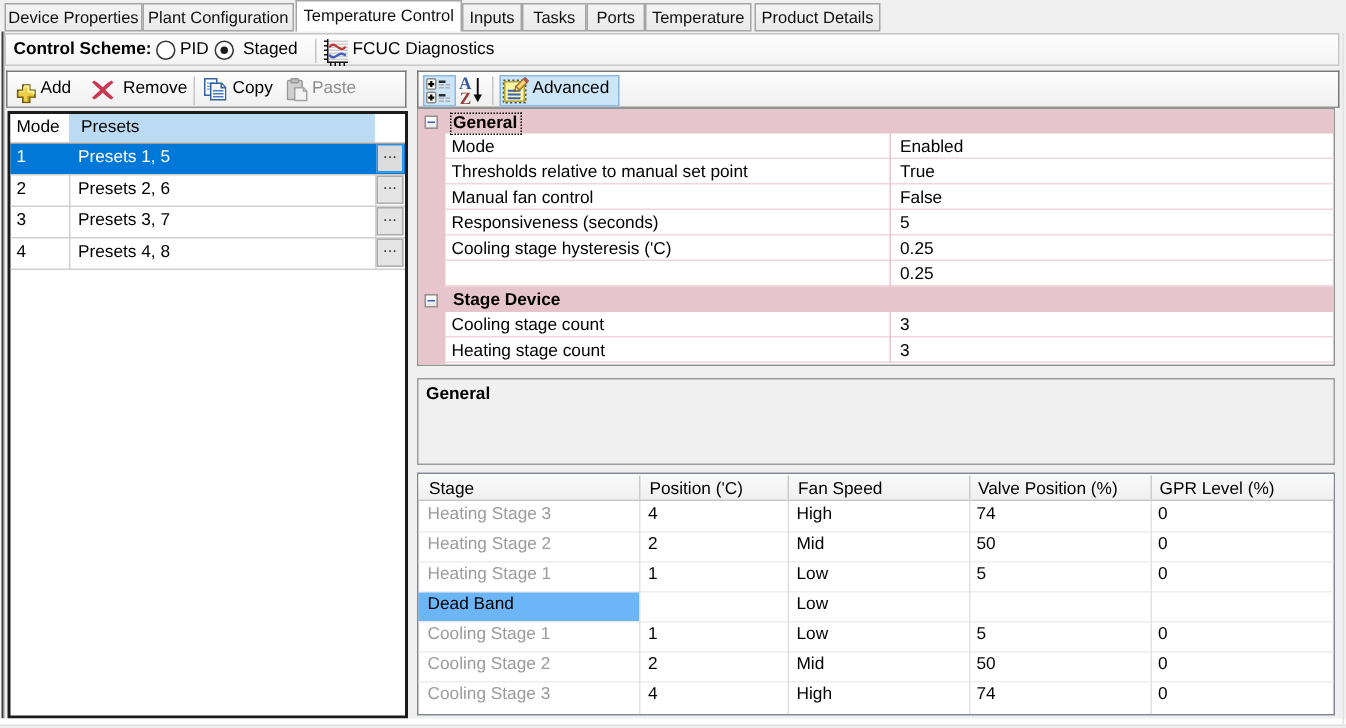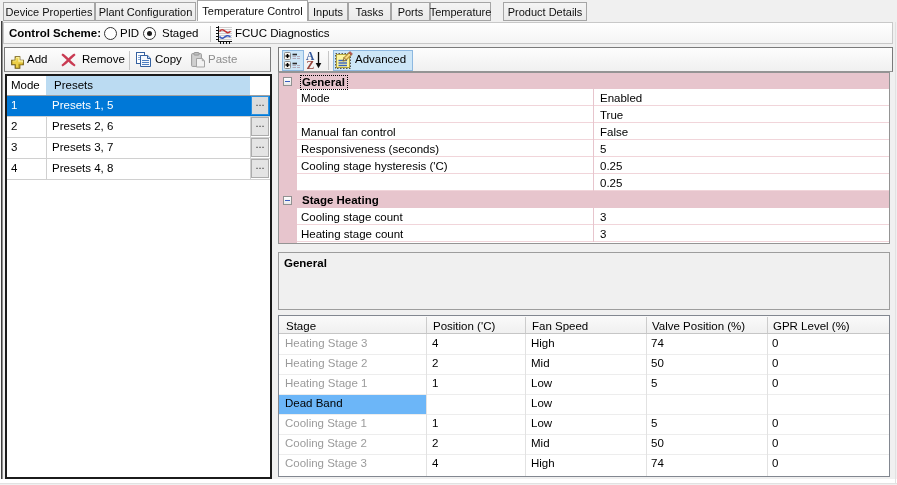--- a/index.html
+++ b/index.html
@@ -56,21 +56,21 @@
 
 <div class="abs" style="left:0;top:21px;width:1px;height:458px;background:#fafafa;"></div>
 <div class="abs" style="left:1px;top:21px;width:1px;height:458px;background:#3f3f3f;"></div>
 <div class="abs" style="left:2px;top:21px;width:1px;height:458px;background:#8f8f8f;"></div>
 
 <div class="tab" style="left:3px;width:92px;">Device Properties</div>
 <div class="tab" style="left:95px;width:101px;">Plant Configuration</div>
 <div class="tab" style="left:308px;width:40px;">Inputs</div>
 <div class="tab" style="left:348px;width:43px;">Tasks</div>
 <div class="tab" style="left:391px;width:39px;">Ports</div>
-<div class="tab" style="left:430px;width:61px;">Temperature</div>
+<div class="tab" style="left:430px;width:71px;">Temperature</div>
 <div class="tab" style="left:503px;width:84px;">Product Details</div>
 <div class="tab sel" style="left:197px;width:111px;">Temperature Control</div>
 
 <div class="abs" id="cstrip">
   <div class="abs" style="left:5px;top:4px;font-weight:bold;">Control Scheme:</div>
   <div class="radio" style="left:100px;top:4px;"></div>
   <div class="abs" style="left:116px;top:4px;">PID</div>
   <div class="radio" style="left:139px;top:4px;">
       <div class="dot"></div>
     </div>
@@ -237,38 +237,39 @@
   <div class="pcat" style="top:0;height:16px;"></div>
   <div class="minusbox" style="left:4px;top:4px;">
       <div></div>
     </div>
   <div class="abs" style="left:21px;top:2px;font-weight:bold;border:1px dotted #000;padding:0 2px 1px 1px;">General</div>
 
   <div class="prow" style="top:16px;width:592px;"></div>
   <div class="pname" style="top:19px;">Mode</div>
     <div class="pval" style="top:19px;">Enabled</div>
   <div class="prow" style="top:33px;width:592px;"></div>
+  <div class="pname" style="top:36px;">Thresholds relative to manual set point</div>
     <div class="pval" style="top:36px;">True</div>
   <div class="prow" style="top:50px;width:592px;"></div>
   <div class="pname" style="top:53px;">Manual fan control</div>
     <div class="pval" style="top:53px;">False</div>
   <div class="prow" style="top:67px;width:592px;"></div>
   <div class="pname" style="top:70px;">Responsiveness (seconds)</div>
     <div class="pval" style="top:70px;">5</div>
   <div class="prow" style="top:84px;width:592px;"></div>
   <div class="pname" style="top:87px;">Cooling stage hysteresis ('C)</div>
     <div class="pval" style="top:87px;">0.25</div>
   <div class="prow" style="top:101px;width:592px;"></div>
     <div class="pval" style="top:104px;">0.25</div>
 
   <div class="pcat" style="top:118px;height:17px;"></div>
   <div class="minusbox" style="left:4px;top:123px;">
       <div></div>
     </div>
-  <div class="abs" style="left:23px;top:121px;font-weight:bold;">Stage Heating</div>
+  <div class="abs" style="left:23px;top:121px;font-weight:bold;">Stage Device</div>
   <div class="prow" style="top:135px;width:592px;"></div>
   <div class="pname" style="top:138px;">Cooling stage count</div>
     <div class="pval" style="top:138px;">3</div>
   <div class="prow" style="top:152px;width:592px;"></div>
   <div class="pname" style="top:155px;">Heating stage count</div>
     <div class="pval" style="top:155px;">3</div>
 
   <div class="pvline" style="left:314px;top:16px;height:102px;"></div>
   <div class="pvline" style="left:314px;top:135px;height:34px;"></div>
 </div>

